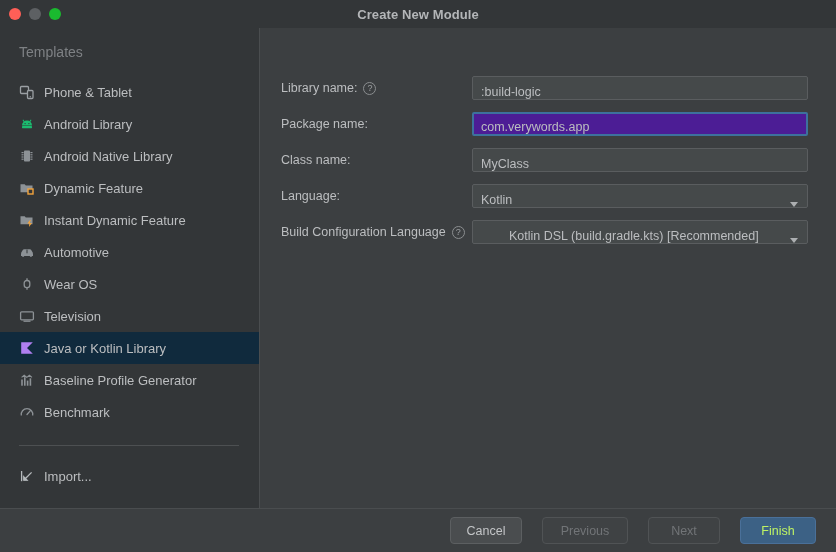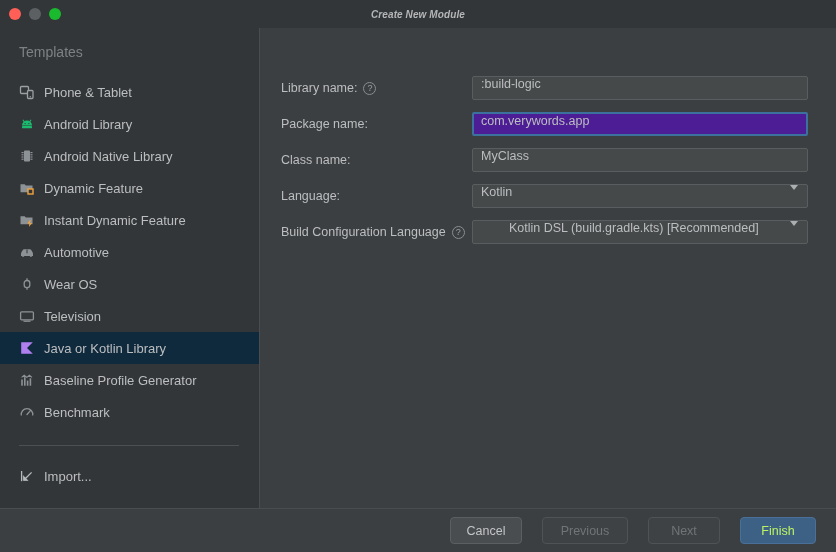--- a/index.html
+++ b/index.html
@@ -48,25 +48,24 @@
   .tl {
     width: 12px;
     height: 12px;
     border-radius: 50%;
   }
   .tl-close  { background: #ff5f57; }
   .tl-min    { background: #5d6063; }
   .tl-max    { background: #1aba2f; }
 
   .window-title {
-    font-size: 10px;
+    font-size: 13px;
     font-weight: bold;
     color: #b4b6b8;
     letter-spacing: 0.1px;
-    font-style: italic;
   }
 
   
   .body-split {
     flex: 1 1 auto;
     display: flex;
     min-height: 0;
     position: relative;
   }
 
@@ -163,21 +162,21 @@
   }
 
   .field {
     width: 336px;
     flex: 0 0 336px;
     height: 24px;
     background: #45494a;
     border: 1px solid #5a5d5f;
     border-radius: 2px;
     display: flex;
-    align-items: flex-start;
+    align-items: flex-end;
     padding: 0 8px;
     font-size: 12.5px;
     color: #bcbec0;
     white-space: nowrap;
     overflow: hidden;
   }
   .field.focused {
     border: 2px solid #3d719d;
     padding: 0 7px;
     background: #4c1d95;

